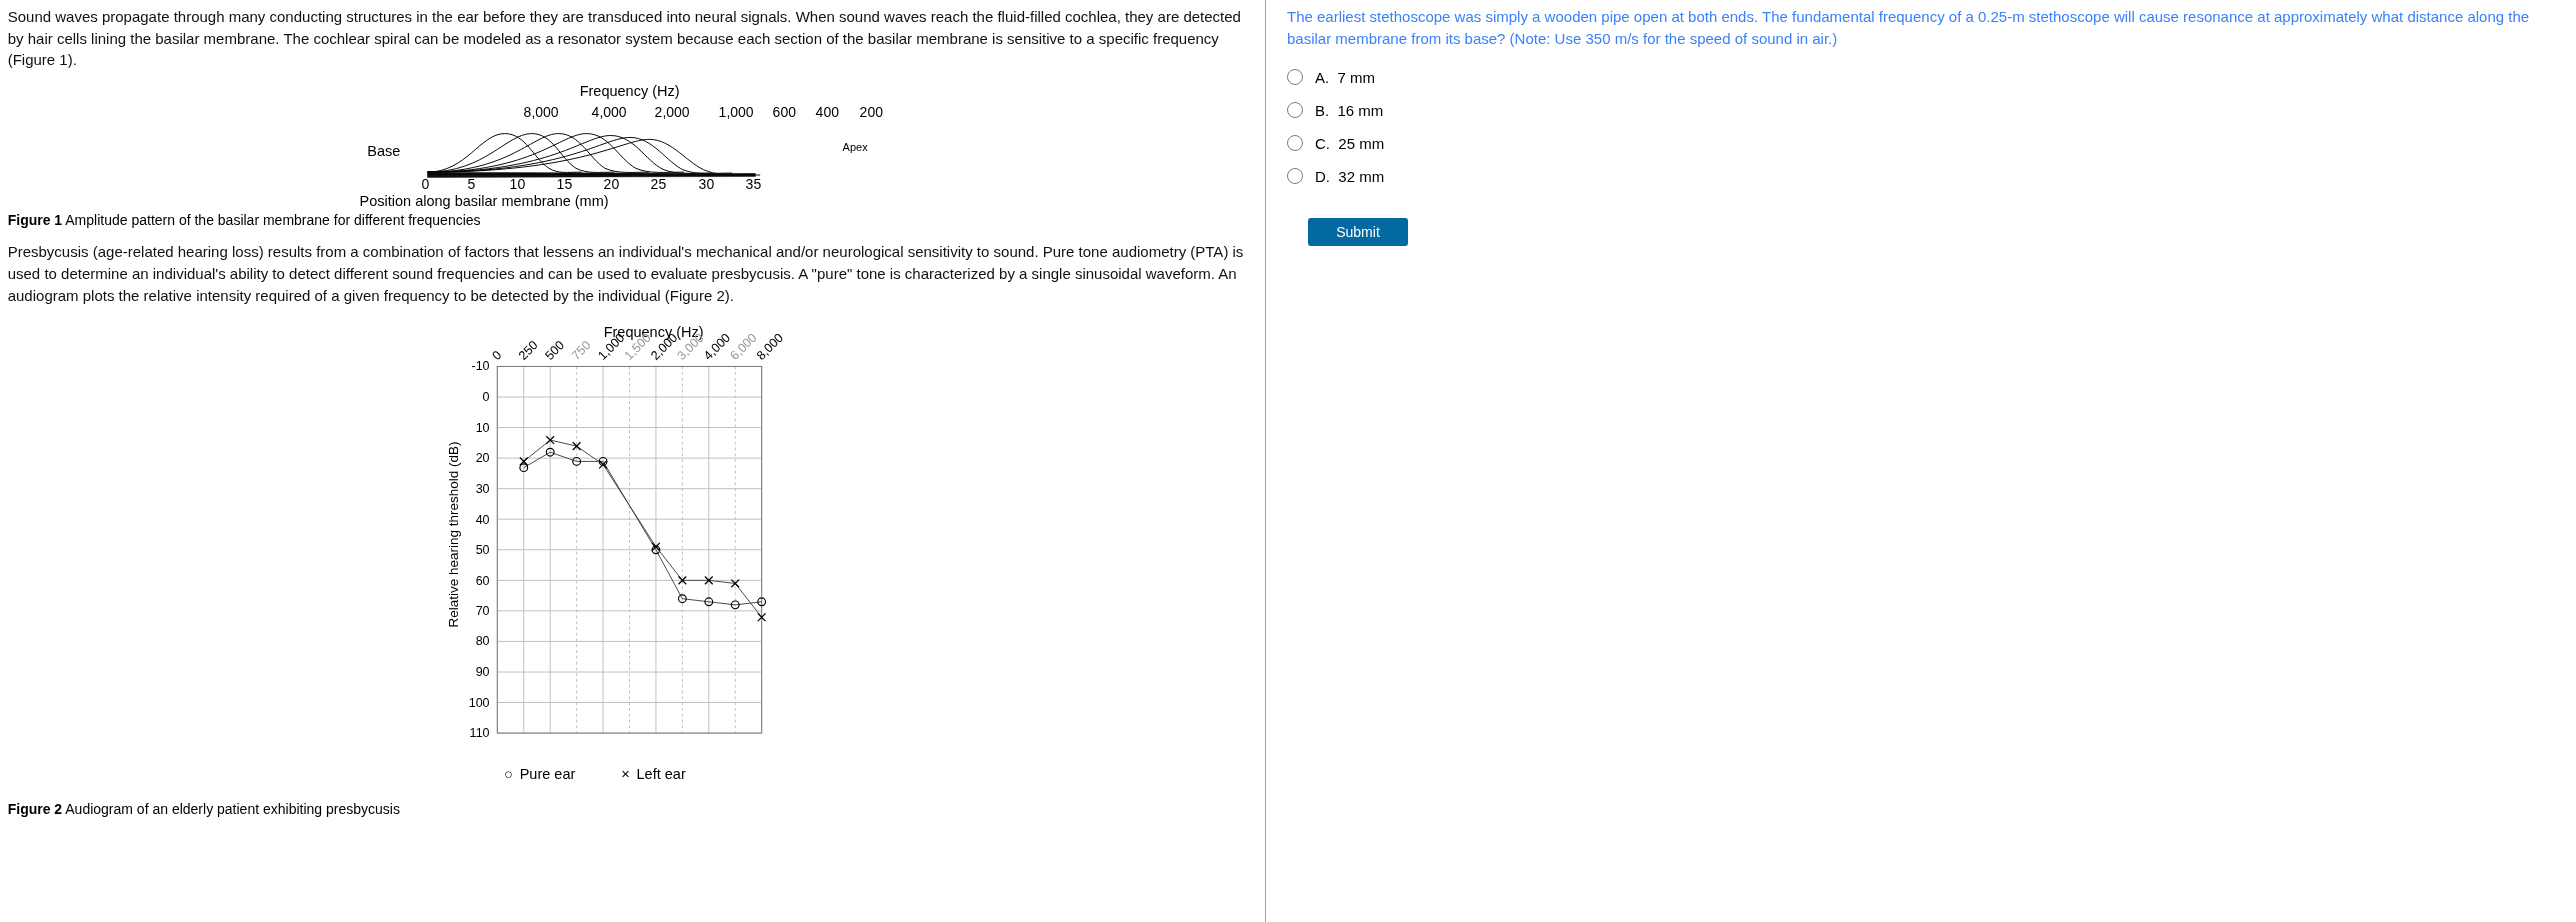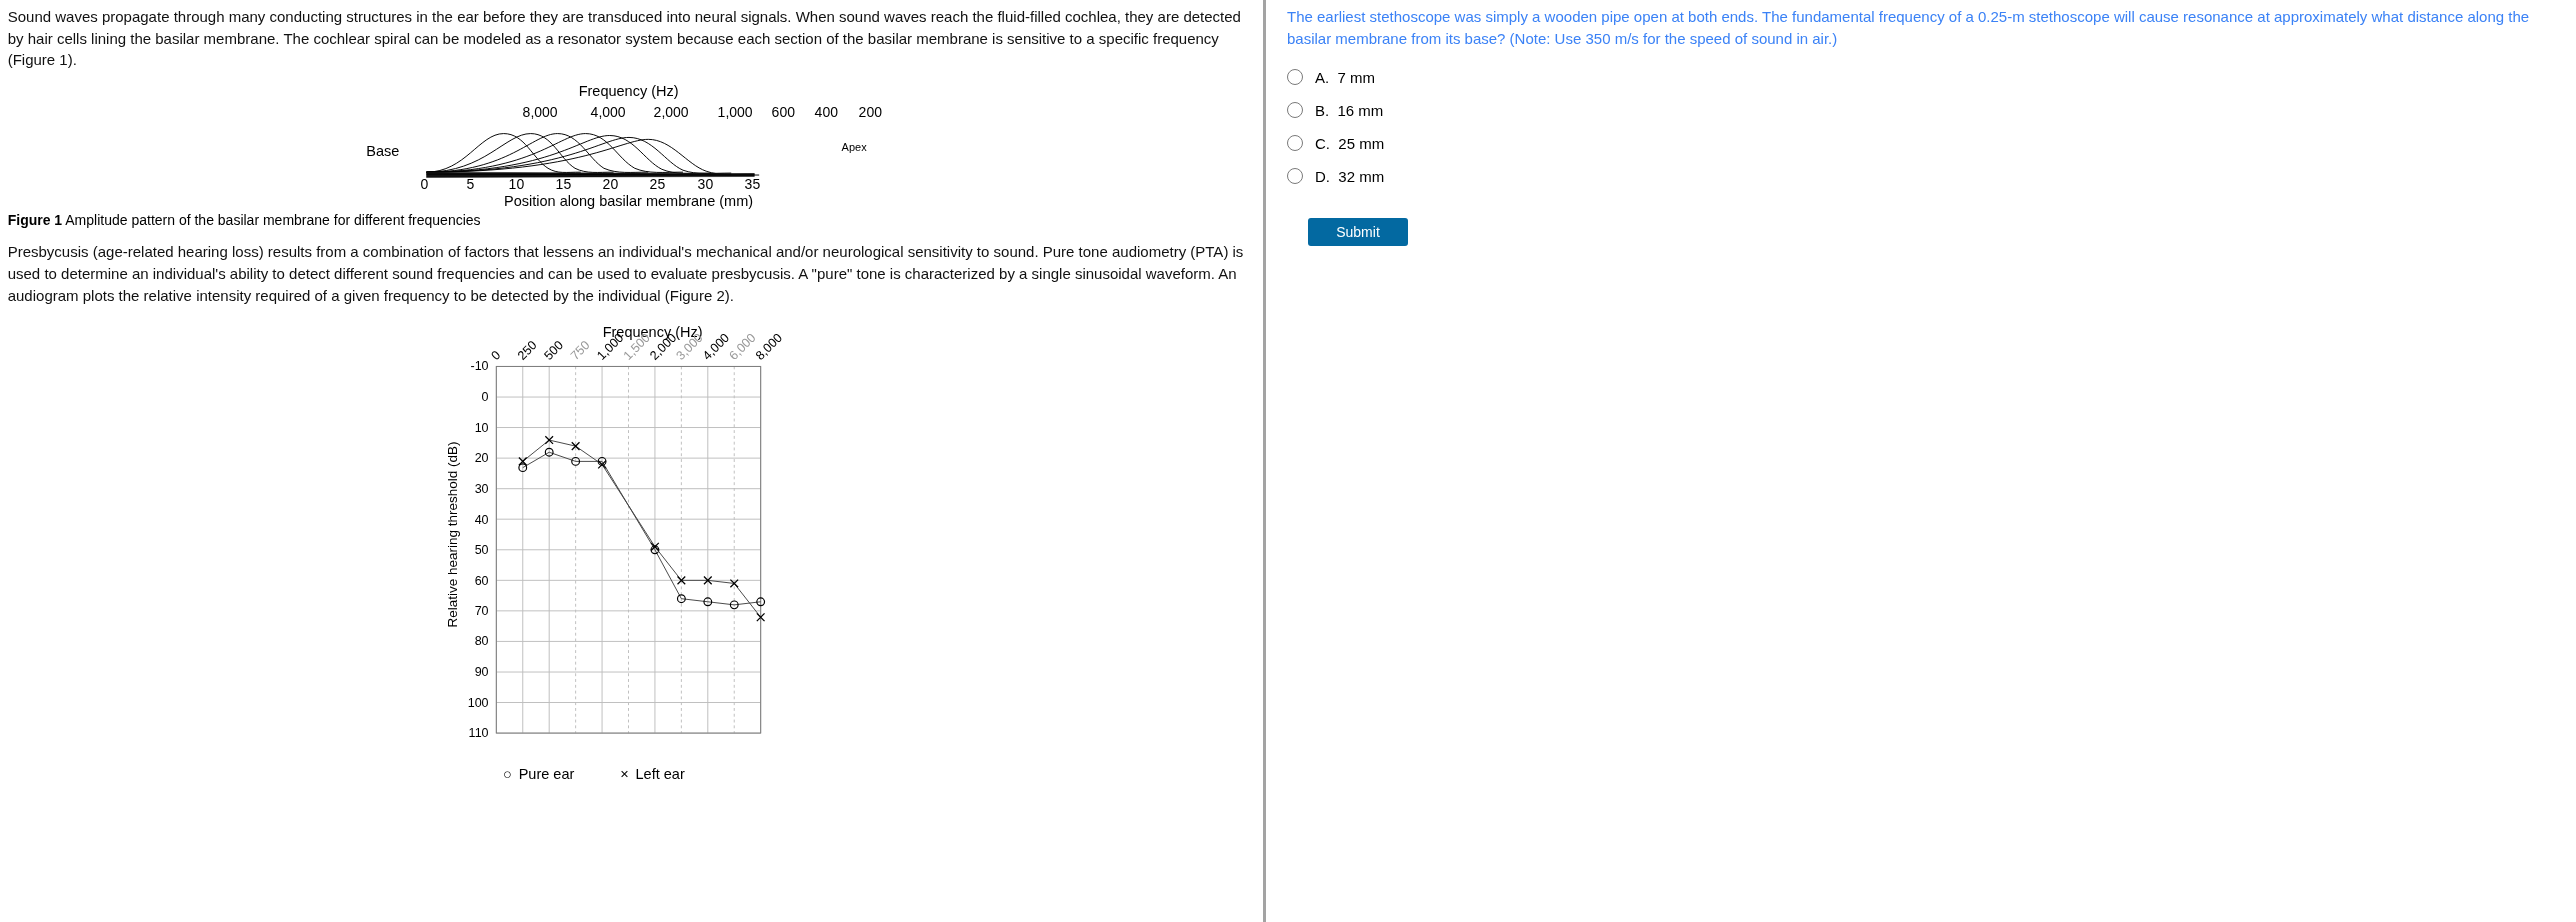--- a/index.html
+++ b/index.html
@@ -15,21 +15,21 @@
     display: flex;
     width: 2576px;
     height: 923px;
   }
 
   
   .left-panel {
     width: 1266px;
     height: 923px;
     padding: 5.8px 13.5px 0 7.7px;
-    border-right: 3px solid #a3a3a3;
+    border-right: 1px solid #a3a3a3;
     position: relative;
   }
   .para {
     font-size: 15px;
     line-height: 1.45;
     color: #111;
     max-width: 1245px;
   }
   .para.p2 { margin-top: 13.5px; }
 
@@ -75,21 +75,21 @@
   }
   .pos-axis-labels {
     position: absolute;
     top: 93px; left: 0; width: 540px; height: 15.4px;
     font-size: 14px;
   }
   .pos-axis-labels span { position: absolute; }
   .pos-axis-title {
     position: absolute;
     top: 110px; left: 0; width: 540px;
-    text-align: center;
+    text-align: left;
     font-size: 14.5px;
   }
 
   
   .fig2-wrap {
     width: 100%;
     display: flex;
     justify-content: center;
     margin-top: 17.4px;
   }
@@ -325,20 +325,24 @@
             <span>Pure ear</span>
           </div>
           <div class="legend-item">
             <span class="legend-sym">×</span>
             <span>Left ear</span>
           </div>
         </div>
       </div>
     </div>
 
+    <div class="fig-caption">
+      <b>Figure 2</b>
+      <span>Audiogram of an elderly patient exhibiting presbycusis</span>
+    </div>
 
   </div>
 
   <div class="right-panel">
     <div class="q-text">The earliest stethoscope was simply a wooden pipe open at both ends.  The fundamental frequency of a 0.25-m stethoscope will cause resonance at approximately what distance along the basilar membrane from its base?  (Note: Use 350 m/s for the speed of sound in air.)</div>
 
     <div class="choices">
       <div class="choice">
         <span class="radio"></span>
         <span class="choice-label">A.  7 mm</span>

